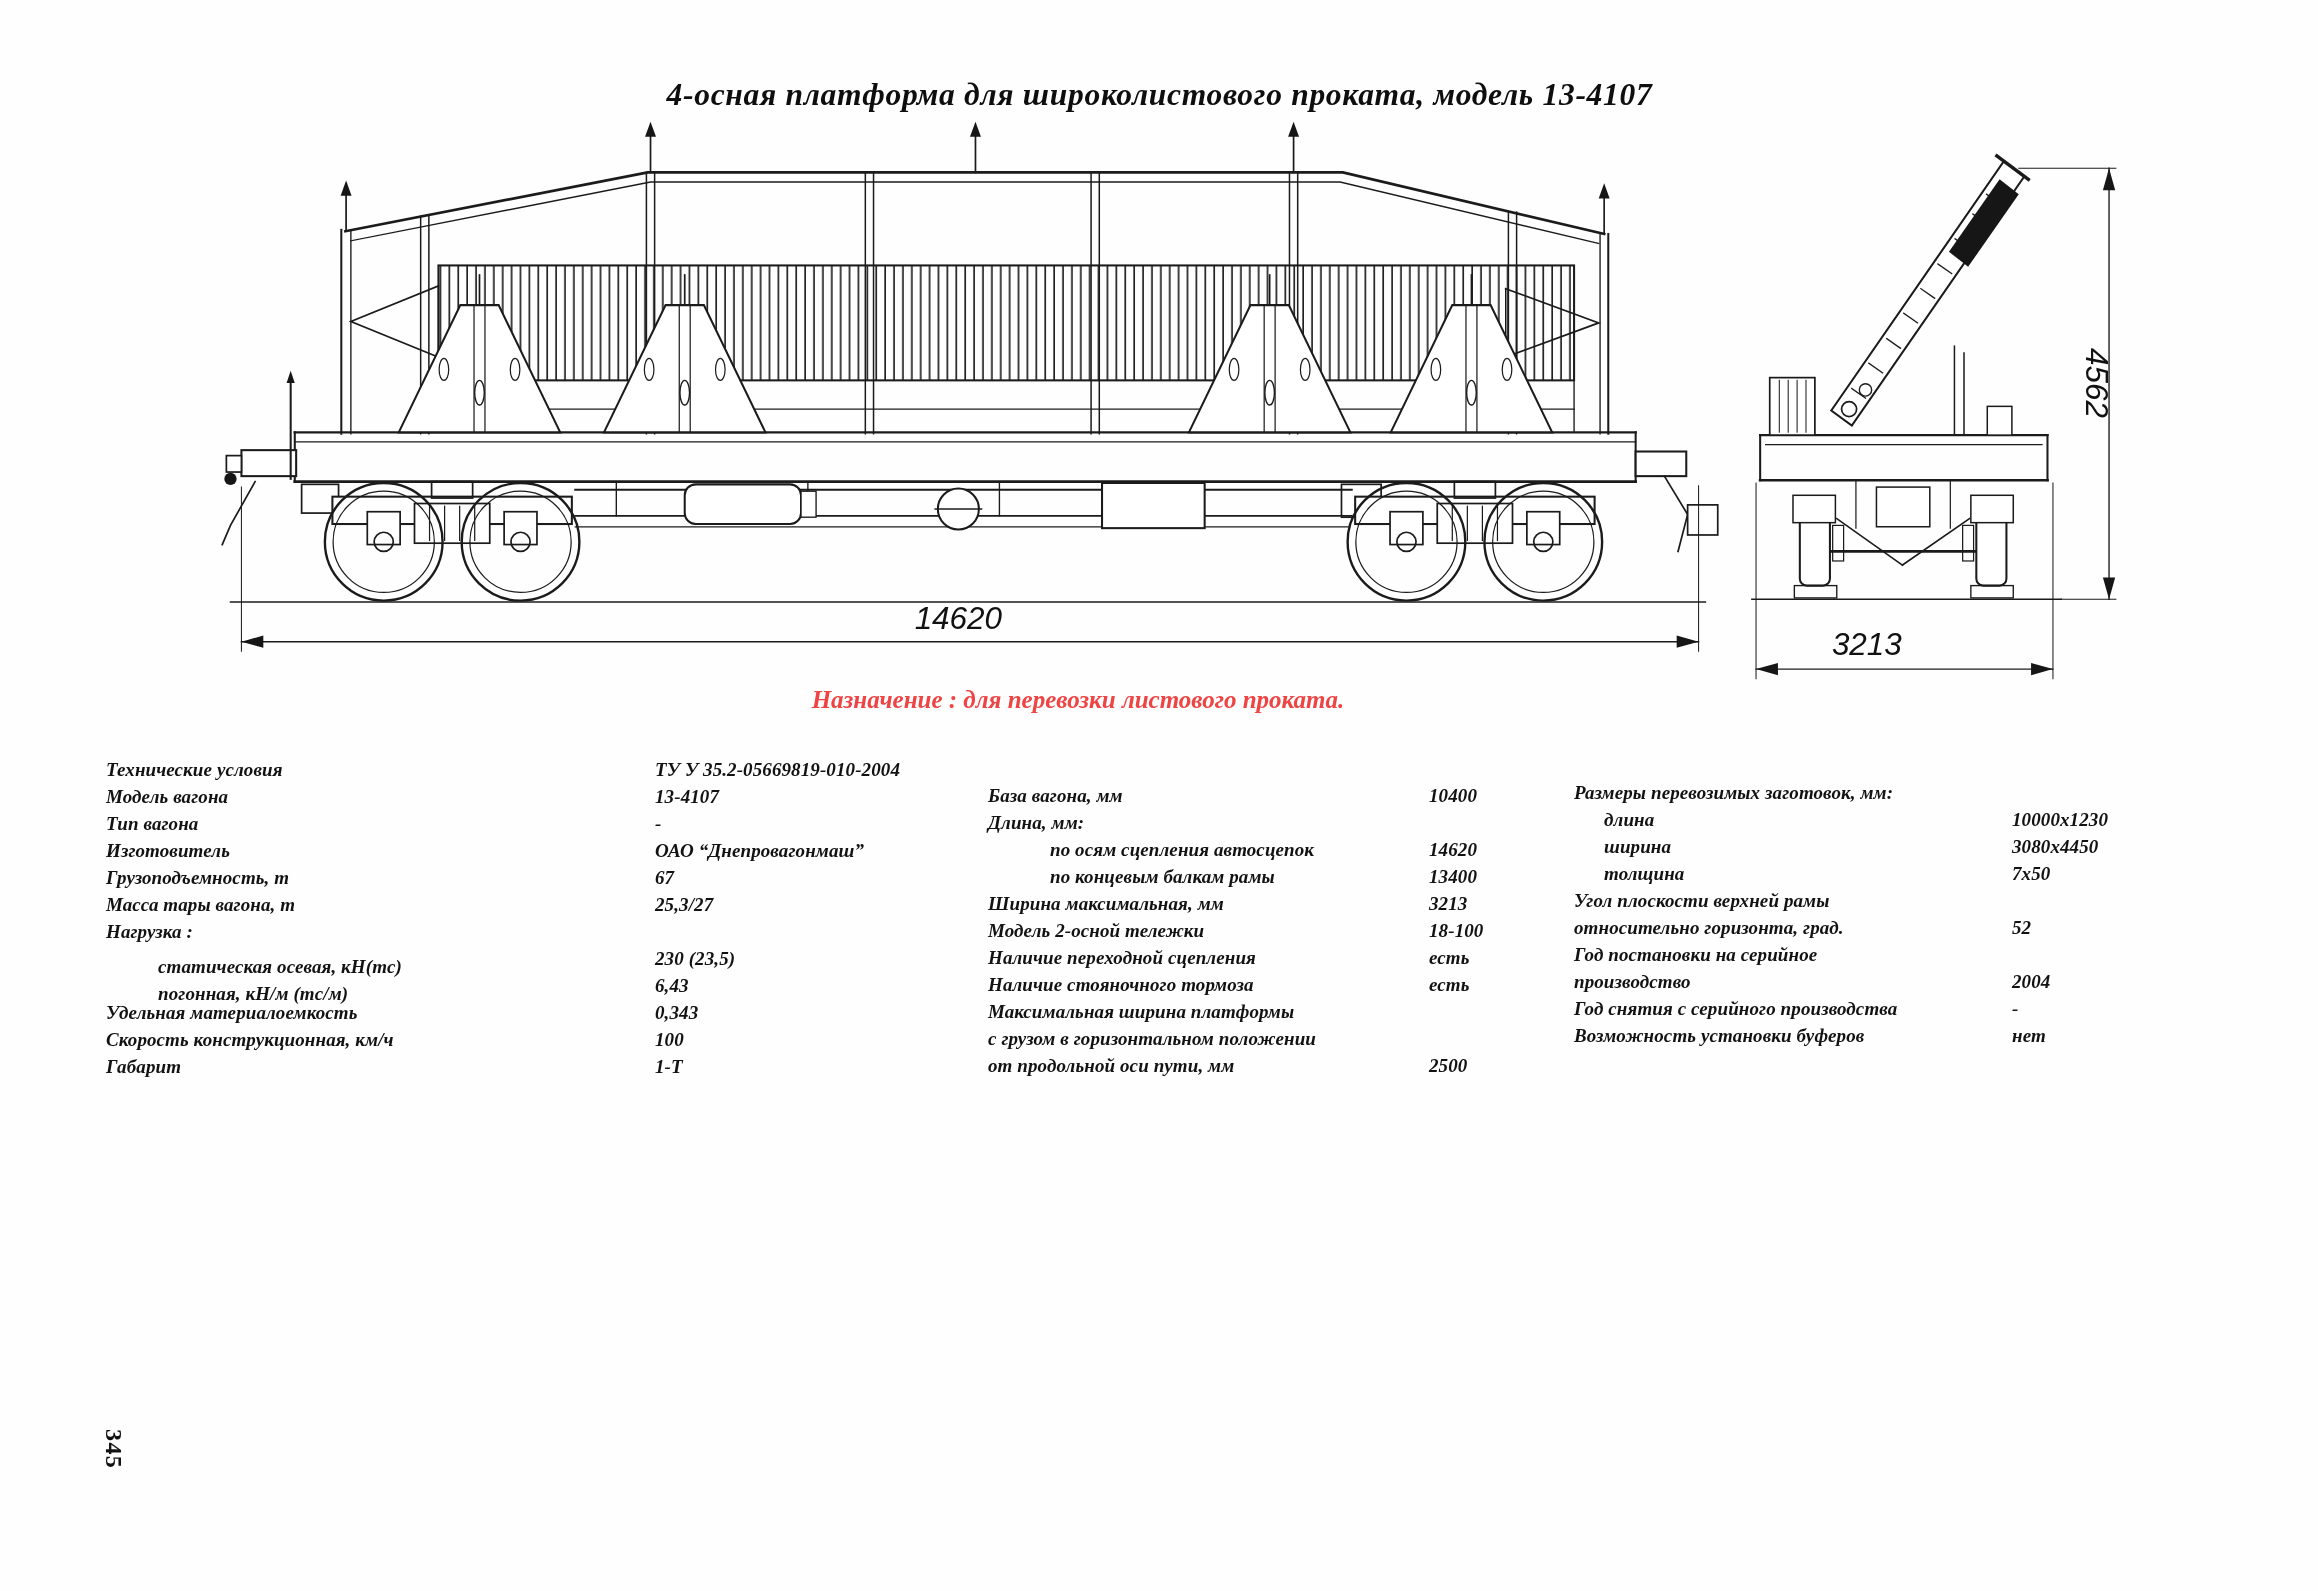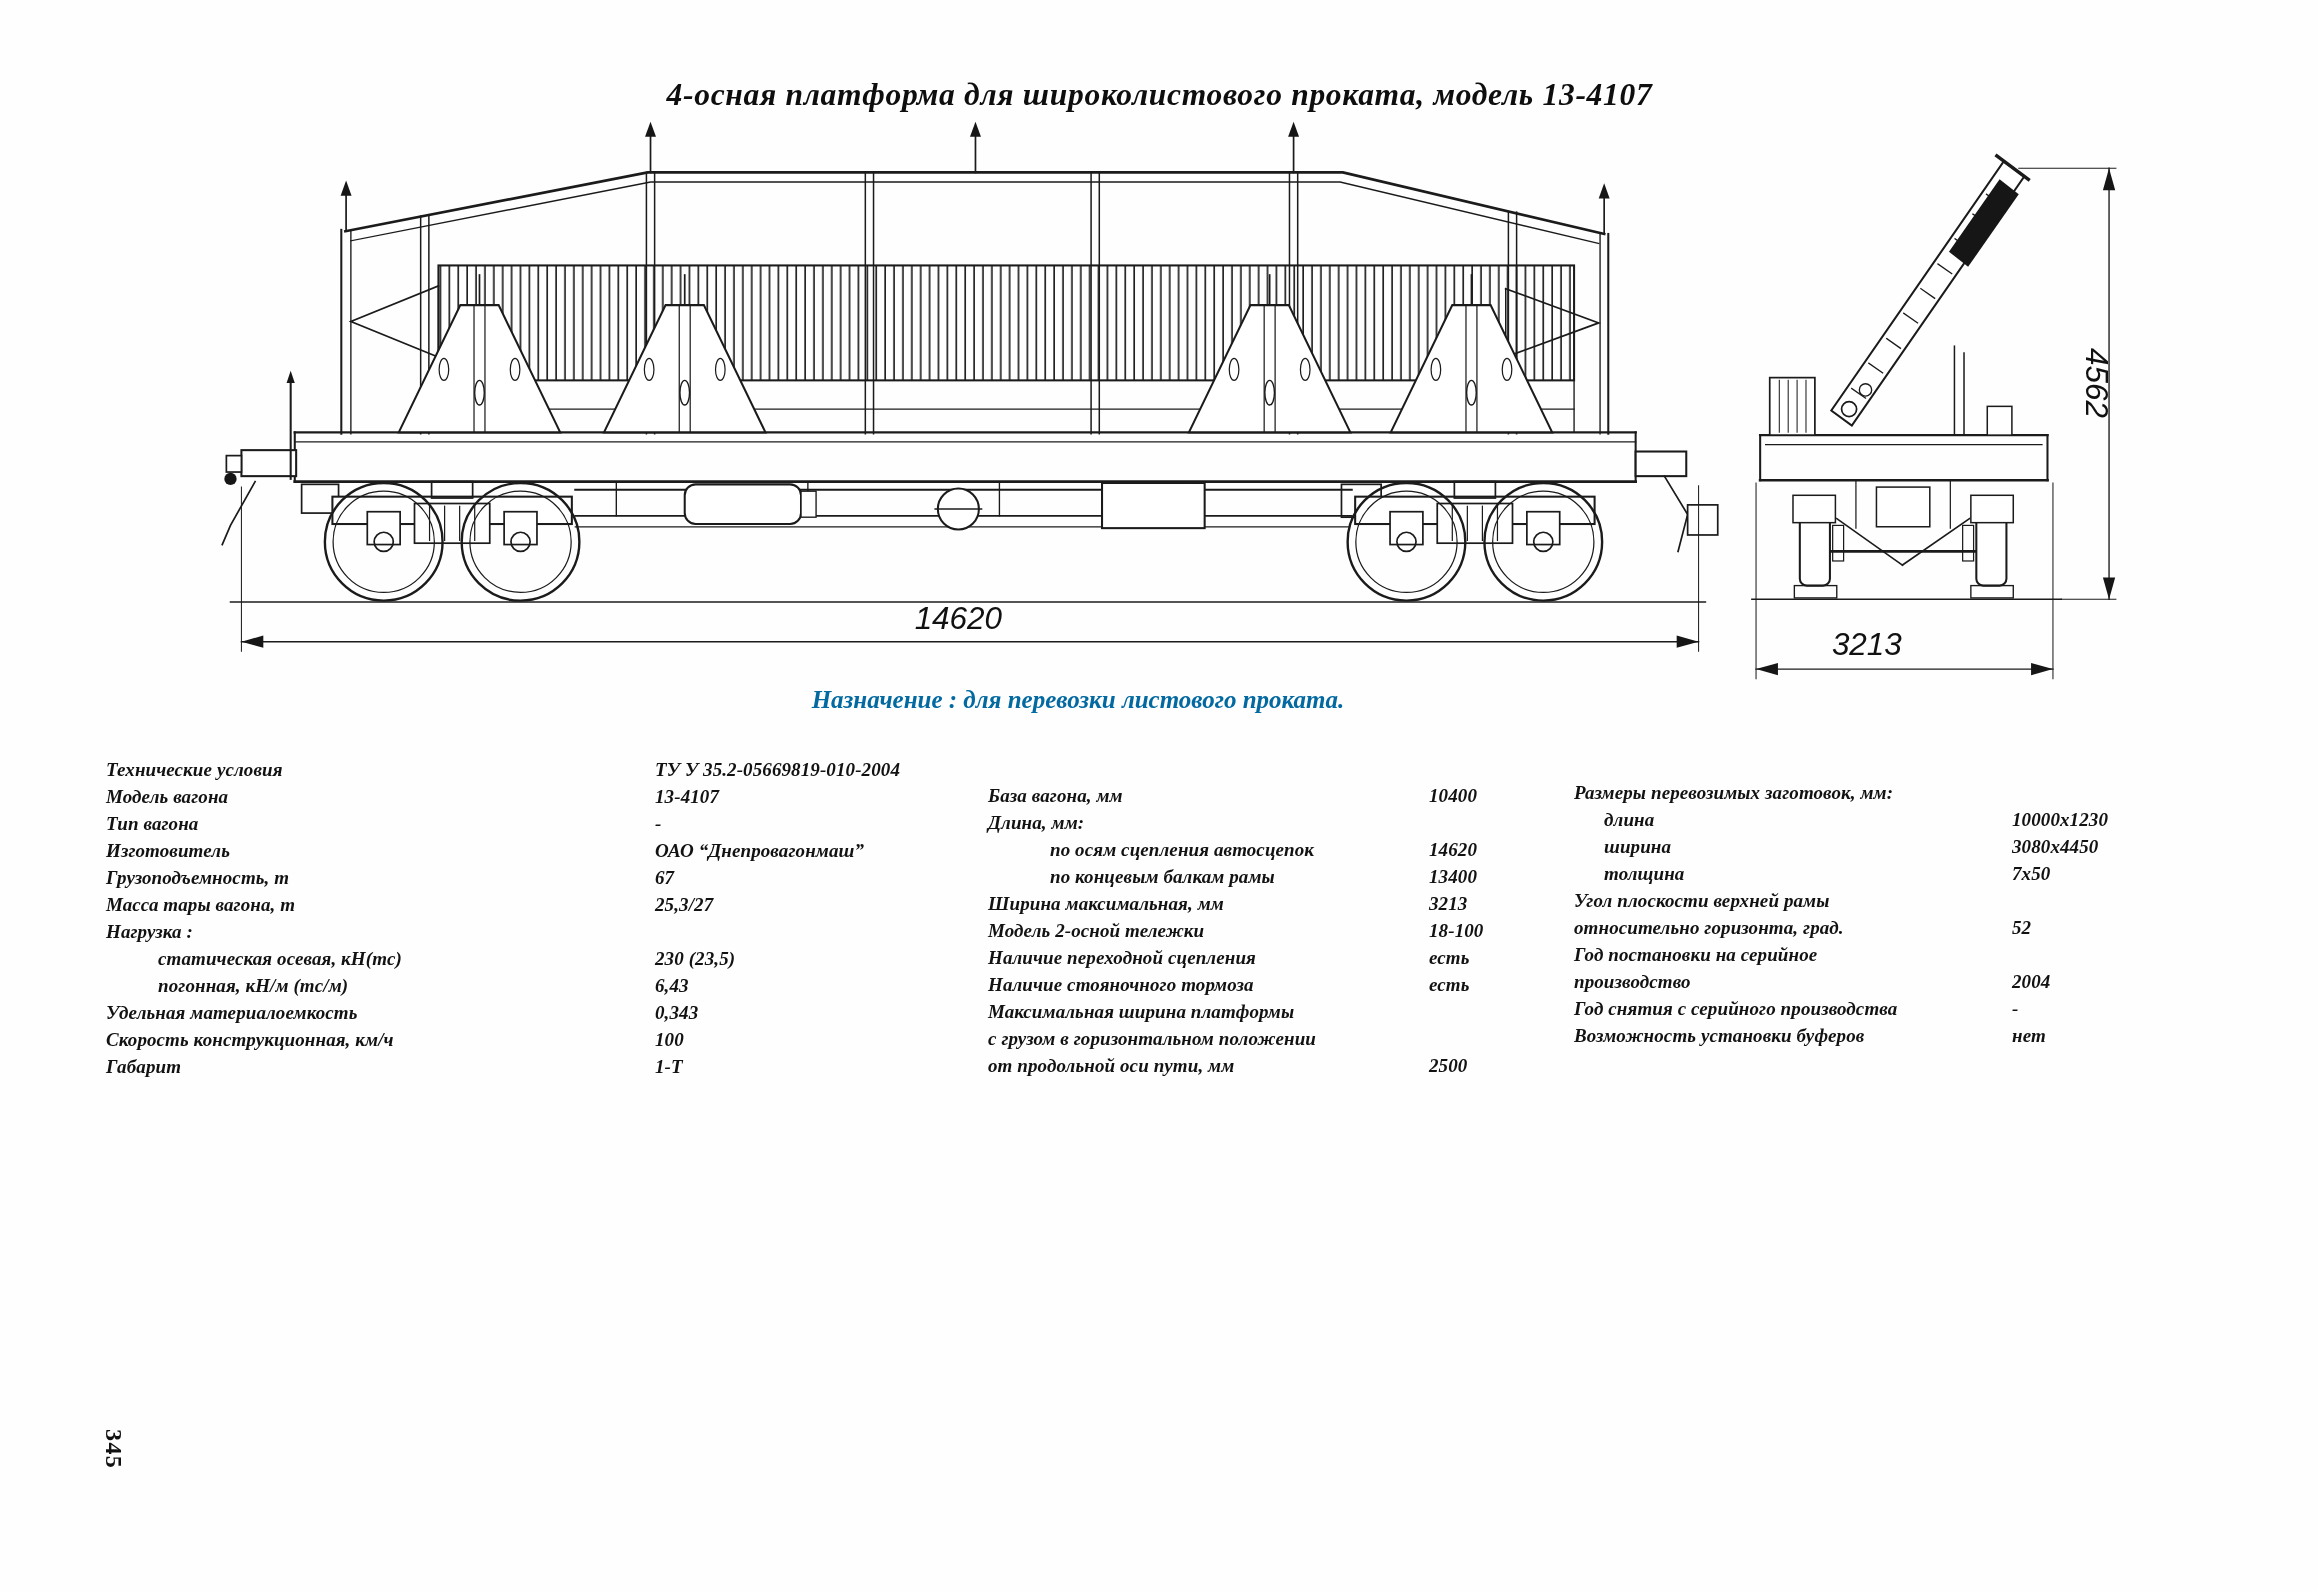--- a/index.html
+++ b/index.html
@@ -10,38 +10,38 @@
     font-family:"Liberation Serif", serif; color:#111;
   }
   .title {
     position:absolute; left:0; top:55px; width:2319px;
     text-align:center; font-style:italic; font-weight:bold;
     font-size:31.5px; letter-spacing:0.7px; color:#0e0e0e;margin-top:22px;
   }
   .purpose {
     position:absolute; left:0; top:686px; width:2156px;
     text-align:center; font-style:italic; font-weight:bold;
-    font-size:25px; color:#0369a1;
+    font-size:25px; color:#ef4444;
   }
   svg.draw { position:absolute; left:0; top:0; }
   .spec {
     position:absolute;
     font-style:italic; font-weight:bold; font-size:19px;
     line-height:27px; color:#121212; letter-spacing:0.1px;
   }
   .col1 { left:106px;  top:756px; width:972px; }
   .col2 { left:988px; top:774px; width:849px;margin-top:8px; }
   .col3 { left:1574px; top:779px; width:725px; }
   .srow { height:27px; white-space:nowrap; }
   .lbl  { display:inline-block; vertical-align:top; }
   .val  { display:inline-block; vertical-align:top; }
   .col1 .lbl { width:549px; }
   .col2 .lbl { width:441px; }
   .col3 .lbl { width:438px; }
-  .col1 .ind { padding-left:52px; }
+  .col1 .ind { padding-left:52px;margin-top:8px; }
   .col2 .ind { padding-left:62px; }
   .col3 .ind { padding-left:30px; }
   .pagenum {
     position:absolute; left:127px; top:1429px;
     font-size:24px; font-weight:bold; letter-spacing:1.4px;
     transform-origin:0 0; transform:rotate(90deg);
   }
   .dimtext {
     font-family:"Liberation Sans", sans-serif;
     font-style:italic; font-size:46px; fill:#111;

